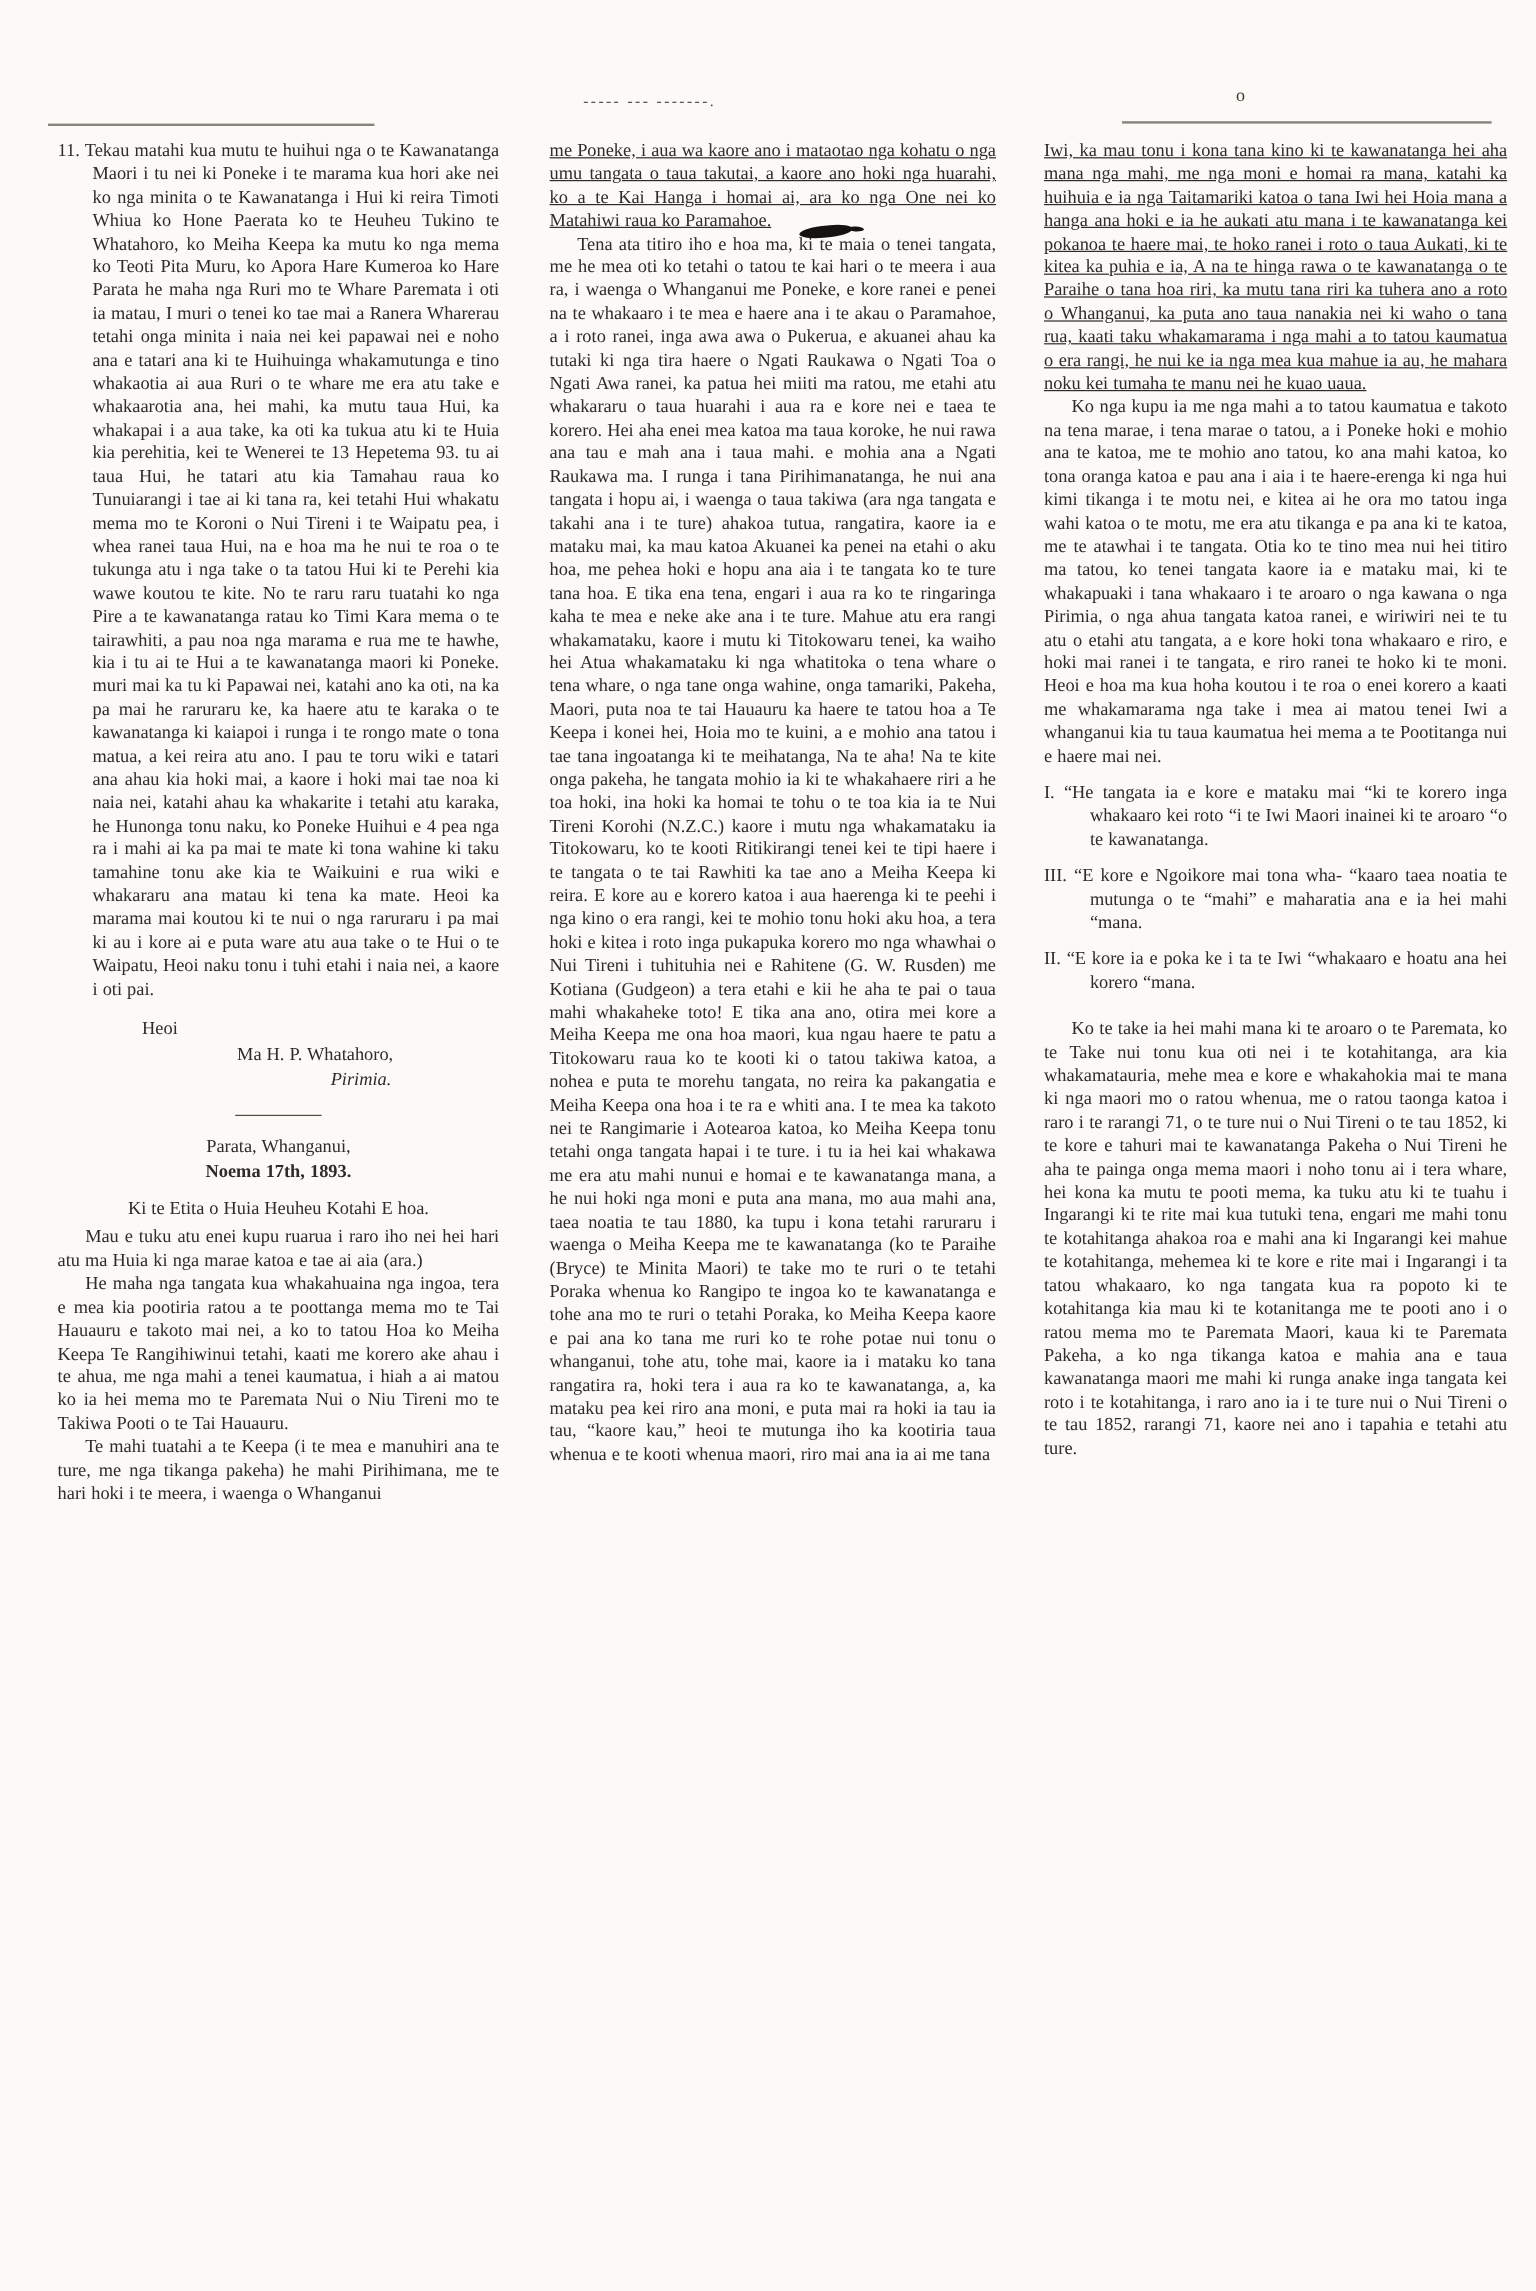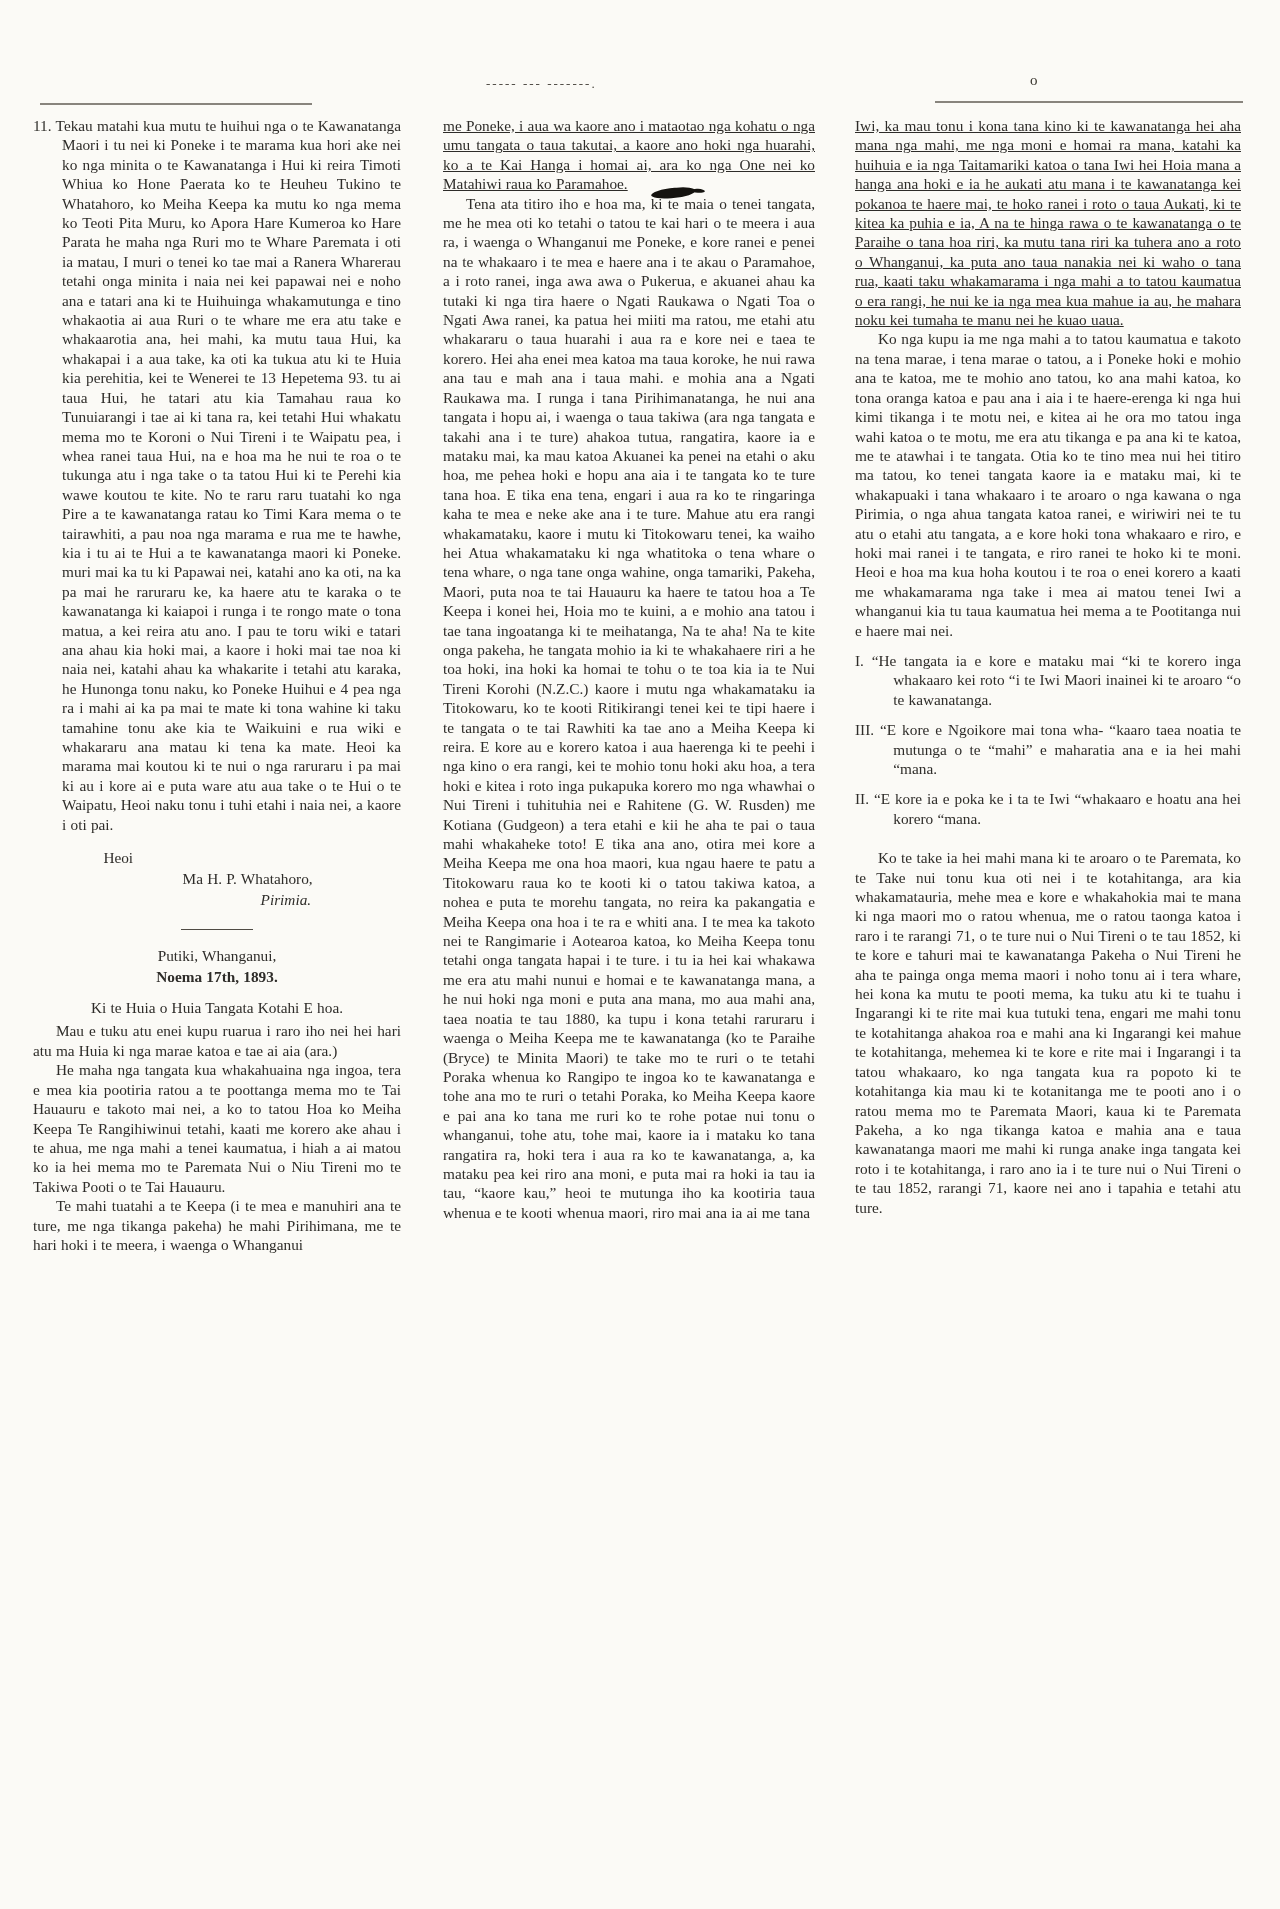--- a/index.html
+++ b/index.html
@@ -30,21 +30,21 @@
   }
   .pagenum{
     position:absolute;left:1030px;top:72px;
     font-size:15px;color:#3a372f;
   }
   .rule{position:absolute;height:1.5px;background:var(--rule);opacity:.8;}
   .rule-left{left:40px;top:103px;width:272px;}
   .rule-right{left:935px;top:101px;width:308px;}
   
   .columns{
-    position:absolute;left:33px;top:116px;
+    position:absolute;left:48px;top:116px;
     width:1208px;
     display:flex;
     justify-content:flex-end;
   }
   .col{flex:0 0 auto;}
   .col1{width:368px;margin-right:42px;}
   .col2{width:372px;margin-right:40px;}
   .col3{width:386px;}
   
   p{
@@ -98,23 +98,23 @@
     <div class="rule rule-right"></div>
   </div>
 
   <div class="columns">
     <div class="col col1">
         <p class="hang-num">11. Tekau matahi kua mutu te huihui nga o te Kawanatanga Maori i tu nei ki Poneke i te marama kua hori ake nei ko nga minita o te Kawanatanga i Hui ki reira Timoti Whiua ko Hone Paerata ko te Heuheu Tukino te Whatahoro, ko Meiha Keepa ka mutu ko nga mema ko Teoti Pita Muru, ko Apora Hare Kumeroa ko Hare Parata he maha nga Ruri mo te Whare Paremata i oti ia matau, I muri o tenei ko tae mai a Ranera Wharerau tetahi onga minita i naia nei kei papawai nei e noho ana e tatari ana ki te Huihuinga whakamutunga e tino whakaotia ai aua Ruri o te whare me era atu take e whakaarotia ana, hei mahi, ka mutu taua Hui, ka whakapai i a aua take, ka oti ka tukua atu ki te Huia kia perehitia, kei te Wenerei te 13 Hepetema 93. tu ai taua Hui, he tatari atu kia Tamahau raua ko Tunuiarangi i tae ai ki tana ra, kei tetahi Hui whakatu mema mo te Koroni o Nui Tireni i te Waipatu pea, i whea ranei taua Hui, na e hoa ma he nui te roa o te tukunga atu i nga take o ta tatou Hui ki te Perehi kia wawe koutou te kite. No te raru raru tuatahi ko nga Pire a te kawanatanga ratau ko Timi Kara mema o te tairawhiti, a pau noa nga marama e rua me te hawhe, kia i tu ai te Hui a te kawanatanga maori ki Poneke. muri mai ka tu ki Papawai nei, katahi ano ka oti, na ka pa mai he raruraru ke, ka haere atu te karaka o te kawanatanga ki kaiapoi i runga i te rongo mate o tona matua, a kei reira atu ano. I pau te toru wiki e tatari ana ahau kia hoki mai, a kaore i hoki mai tae noa ki naia nei, katahi ahau ka whakarite i tetahi atu karaka, he Hunonga tonu naku, ko Poneke Huihui e 4 pea nga ra i mahi ai ka pa mai te mate ki tona wahine ki taku tamahine tonu ake kia te Waikuini e rua wiki e whakararu ana matau ki tena ka mate. Heoi ka marama mai koutou ki te nui o nga raruraru i pa mai ki au i kore ai e puta ware atu aua take o te Hui o te Waipatu, Heoi naku tonu i tuhi etahi i naia nei, a kaore i oti pai.</p>
         <p class="heoi">Heoi</p>
         <p class="sig-name">Ma H. P. Whatahoro,</p>
         <p class="sig-title">Pirimia.</p>
         <div class="divider"></div>
-        <p class="place">Putiki, Whanganui,</p>
+        <p class="place">Parata, Whanganui,</p>
         <p class="date">Noema 17th, 1893.</p>
-        <p class="salutation">Ki te Huia o Huia Tangata Kotahi E hoa.</p>
+        <p class="salutation">Ki te Etita o Huia Heuheu Kotahi E hoa.</p>
         <p class="body">Mau e tuku atu enei kupu ruarua i raro iho nei hei hari atu ma Huia ki nga marae katoa e tae ai aia (ara.)</p>
         <p class="body">He maha nga tangata kua whakahuaina nga ingoa, tera e mea kia pootiria ratou a te poottanga mema mo te Tai Hauauru e takoto mai nei, a ko to tatou Hoa ko Meiha Keepa Te Rangihiwinui tetahi, kaati me korero ake ahau i te ahua, me nga mahi a tenei kaumatua, i hiah a ai matou ko ia hei mema mo te Paremata Nui o Niu Tireni mo te Takiwa Pooti o te Tai Hauauru.</p>
         <p class="body">Te mahi tuatahi a te Keepa (i te mea e manuhiri ana te ture, me nga tikanga pakeha) he mahi Pirihimana, me te hari hoki i te meera, i waenga o Whanganui</p>
       </div>
     <div class="col col2">
         <p class="cont">me Poneke, i aua wa kaore ano i mataotao nga kohatu o nga umu tangata o taua takutai, a kaore ano hoki nga huarahi, ko a te Kai Hanga i homai ai, ara ko nga One nei ko Matahiwi raua ko Paramahoe.</p>
         <div class="smudge"></div>
         <p class="body">Tena ata titiro iho e hoa ma, ki te maia o tenei tangata, me he mea oti ko tetahi o tatou te kai hari o te meera i aua ra, i waenga o Whanganui me Poneke, e kore ranei e penei na te whakaaro i te mea e haere ana i te akau o Paramahoe, a i roto ranei, inga awa awa o Pukerua, e akuanei ahau ka tutaki ki nga tira haere o Ngati Raukawa o Ngati Toa o Ngati Awa ranei, ka patua hei miiti ma ratou, me etahi atu whakararu o taua huarahi i aua ra e kore nei e taea te korero. Hei aha enei mea katoa ma taua koroke, he nui rawa ana tau e mah ana i taua mahi. e mohia ana a Ngati Raukawa ma. I runga i tana Pirihimanatanga, he nui ana tangata i hopu ai, i waenga o taua takiwa (ara nga tangata e takahi ana i te ture) ahakoa tutua, rangatira, kaore ia e mataku mai, ka mau katoa Akuanei ka penei na etahi o aku hoa, me pehea hoki e hopu ana aia i te tangata ko te ture tana hoa. E tika ena tena, engari i aua ra ko te ringaringa kaha te mea e neke ake ana i te ture. Mahue atu era rangi whakamataku, kaore i mutu ki Titokowaru tenei, ka waiho hei Atua whakamataku ki nga whatitoka o tena whare o tena whare, o nga tane onga wahine, onga tamariki, Pakeha, Maori, puta noa te tai Hauauru ka haere te tatou hoa a Te Keepa i konei hei, Hoia mo te kuini, a e mohio ana tatou i tae tana ingoatanga ki te meihatanga, Na te aha! Na te kite onga pakeha, he tangata mohio ia ki te whakahaere riri a he toa hoki, ina hoki ka homai te tohu o te toa kia ia te Nui Tireni Korohi (N.Z.C.) kaore i mutu nga whakamataku ia Titokowaru, ko te kooti Ritikirangi tenei kei te tipi haere i te tangata o te tai Rawhiti ka tae ano a Meiha Keepa ki reira. E kore au e korero katoa i aua haerenga ki te peehi i nga kino o era rangi, kei te mohio tonu hoki aku hoa, a tera hoki e kitea i roto inga pukapuka korero mo nga whawhai o Nui Tireni i tuhituhia nei e Rahitene (G. W. Rusden) me Kotiana (Gudgeon) a tera etahi e kii he aha te pai o taua mahi whakaheke toto! E tika ana ano, otira mei kore a Meiha Keepa me ona hoa maori, kua ngau haere te patu a Titokowaru raua ko te kooti ki o tatou takiwa katoa, a nohea e puta te morehu tangata, no reira ka pakangatia e Meiha Keepa ona hoa i te ra e whiti ana. I te mea ka takoto nei te Rangimarie i Aotearoa katoa, ko Meiha Keepa tonu tetahi onga tangata hapai i te ture. i tu ia hei kai whakawa me era atu mahi nunui e homai e te kawanatanga mana, a he nui hoki nga moni e puta ana mana, mo aua mahi ana, taea noatia te tau 1880, ka tupu i kona tetahi raruraru i waenga o Meiha Keepa me te kawanatanga (ko te Paraihe (Bryce) te Minita Maori) te take mo te ruri o te tetahi Poraka whenua ko Rangipo te ingoa ko te kawanatanga e tohe ana mo te ruri o tetahi Poraka, ko Meiha Keepa kaore e pai ana ko tana me ruri ko te rohe potae nui tonu o whanganui, tohe atu, tohe mai, kaore ia i mataku ko tana rangatira ra, hoki tera i aua ra ko te kawanatanga, a, ka mataku pea kei riro ana moni, e puta mai ra hoki ia tau ia tau, “kaore kau,” heoi te mutunga iho ka kootiria taua whenua e te kooti whenua maori, riro mai ana ia ai me tana</p>
       </div>
     <div class="col col3">

